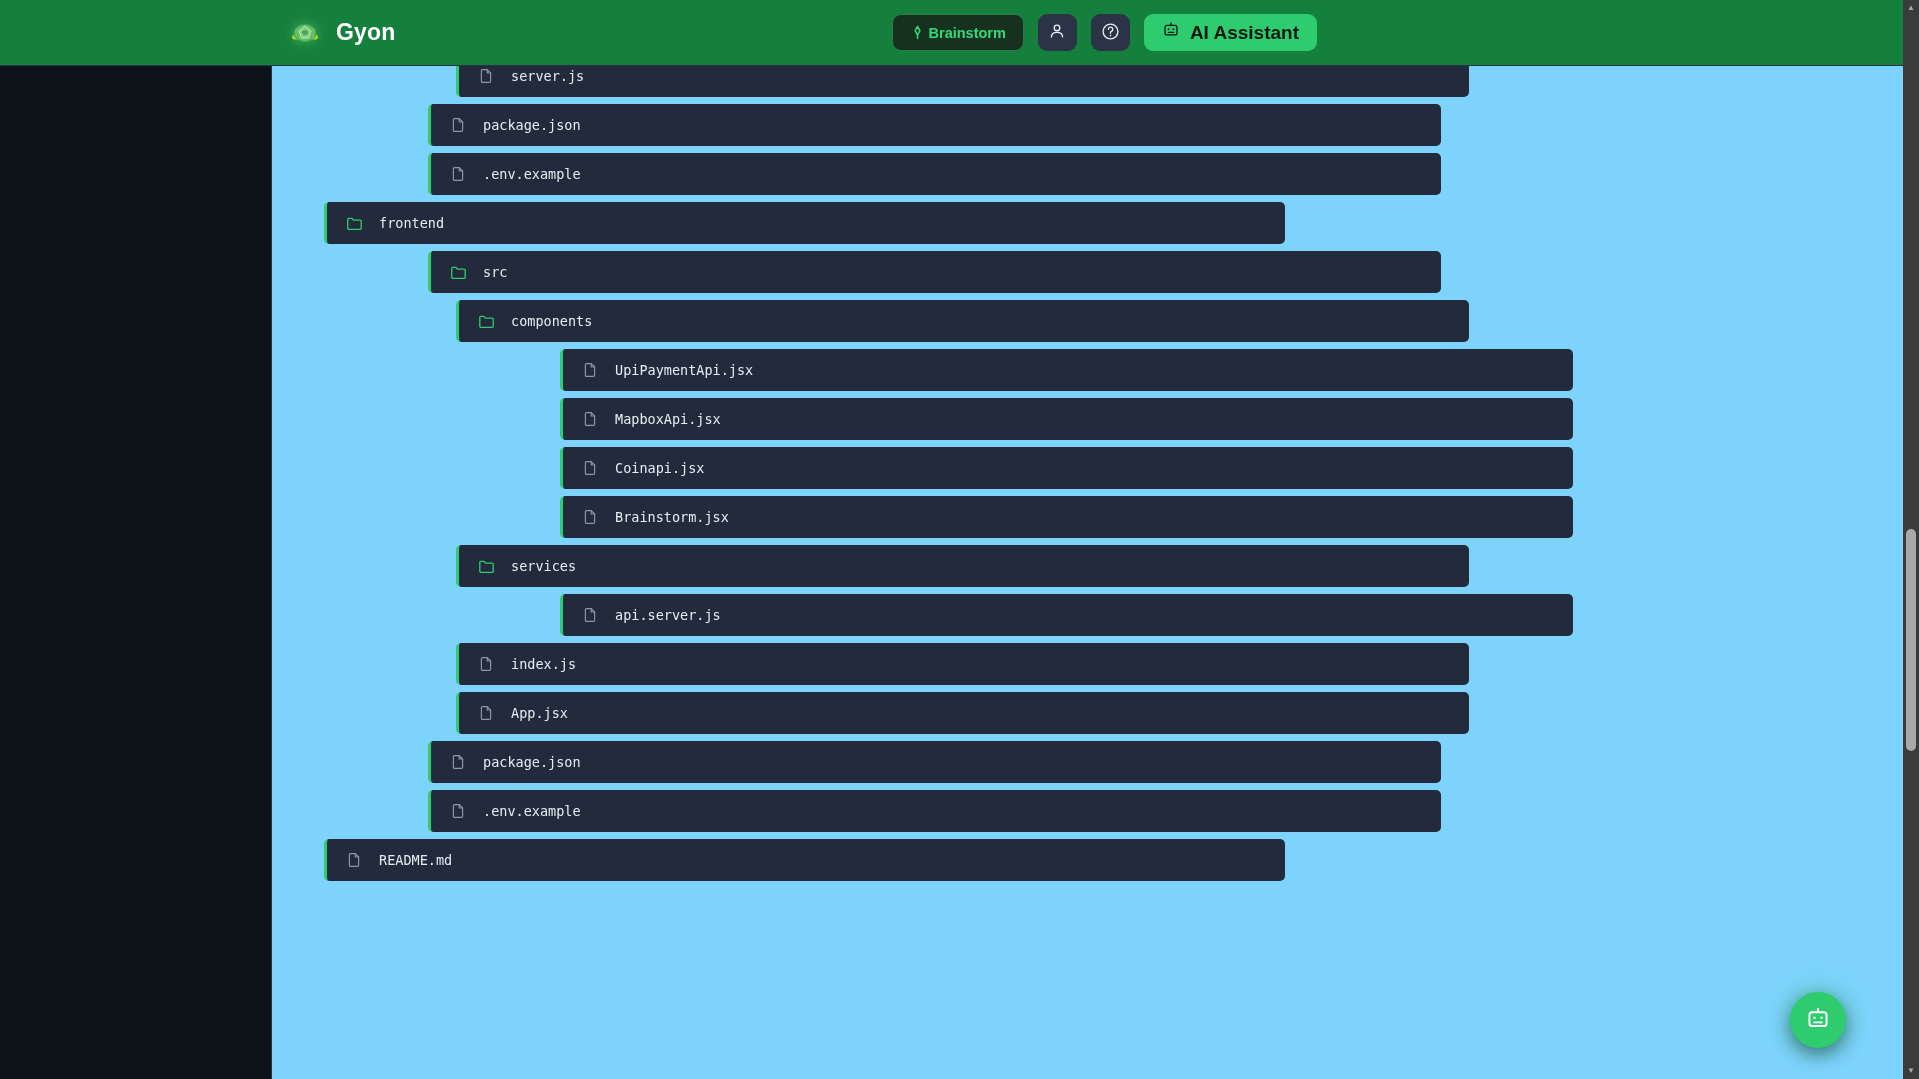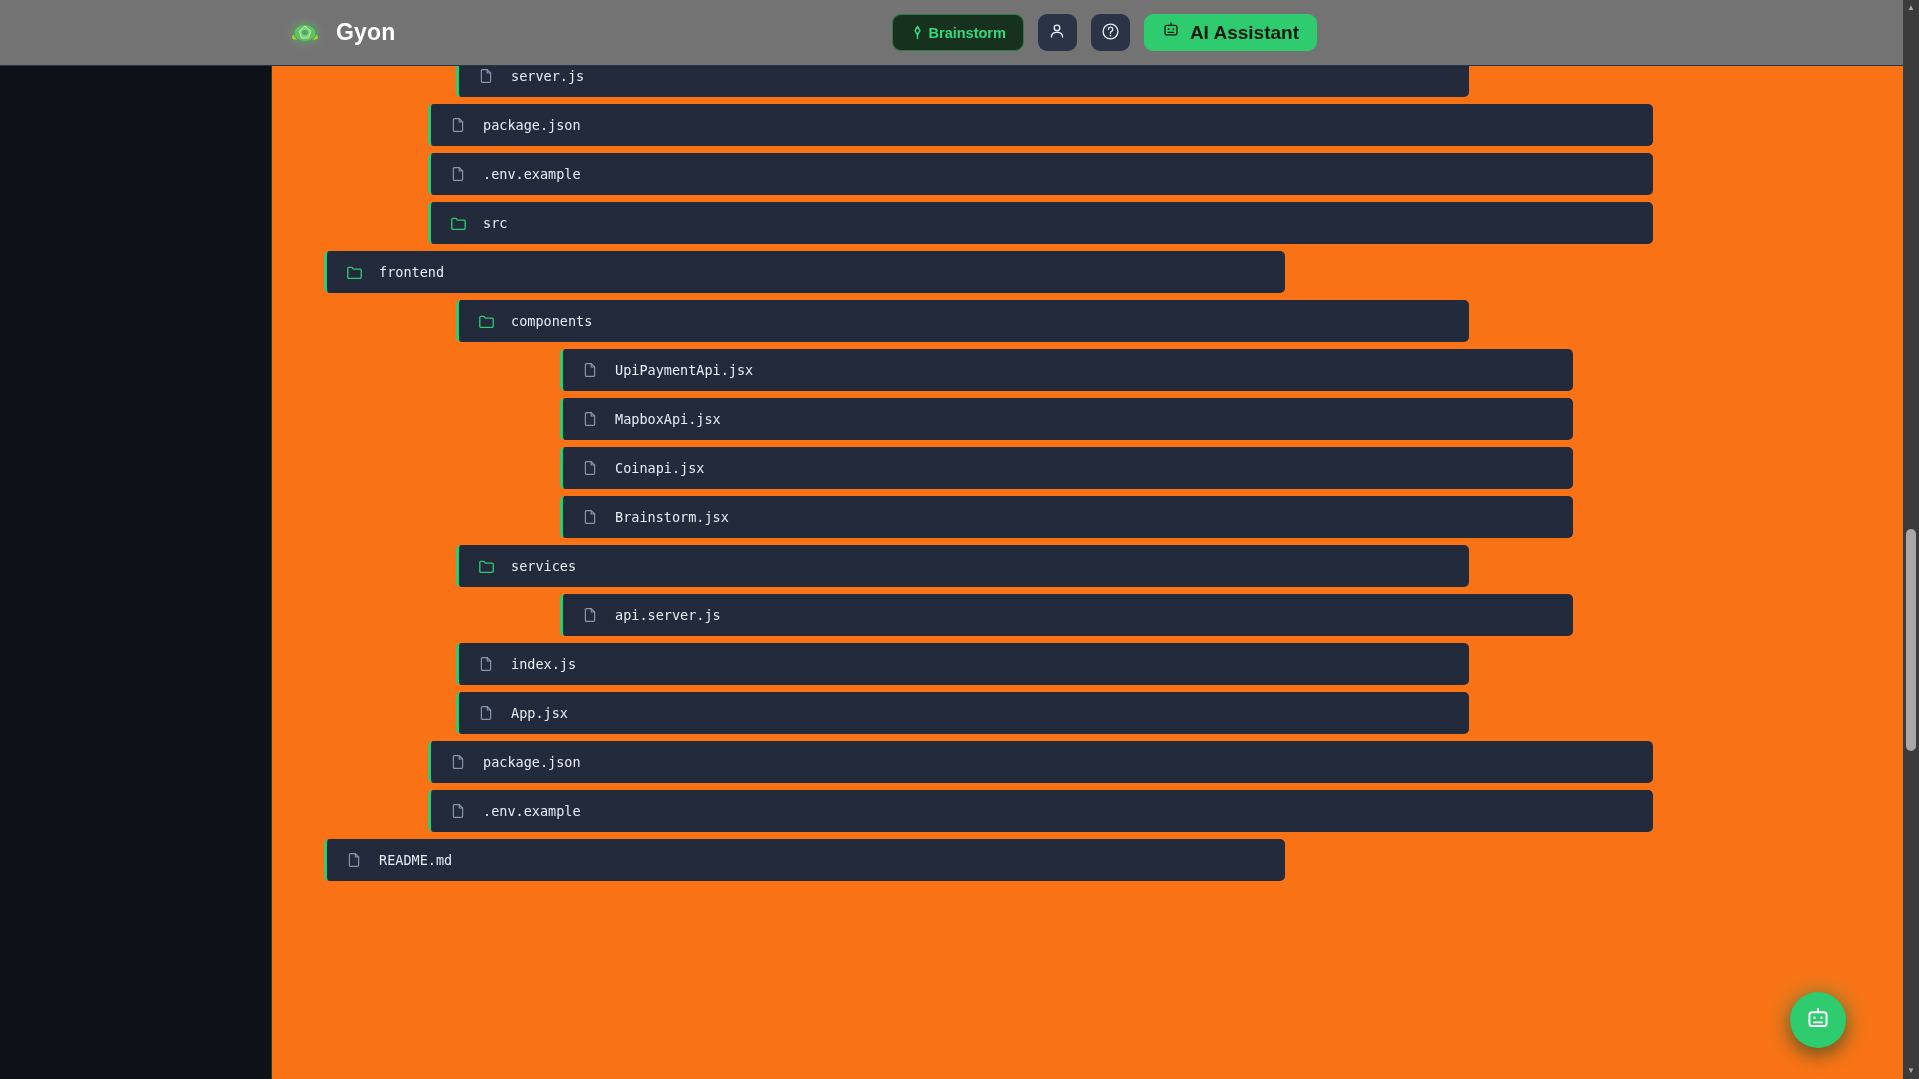--- a/index.html
+++ b/index.html
@@ -21,21 +21,21 @@
     background: #0d1117;
     overflow: hidden;
   }
 
   
   .topbar {
     position: absolute;
     top: 0; left: 0;
     width: 1903px;
     height: 66px;
-    background: #737373;
+    background: #15803d;
     border-bottom: 1px solid #243349;
     display: flex;
     align-items: center;
     z-index: 40;
   }
 
   .brand {
     display: flex;
     align-items: center;
     gap: 14px;
@@ -118,21 +118,21 @@
     background: #0d1218;
     border-right: 1px solid #1f3b35;
   }
 
   
   .content {
     position: absolute;
     top: 0; left: 272px;
     width: 1631px;
     height: 100%;
-    background: #f97316;
+    background: #7dd3fc;
     overflow: hidden;
   }
 
   
   .tree {
     position: absolute;
     left: 0;
     top: -11px;
     width: 1013px;
     display: flex;
@@ -164,21 +164,21 @@
   .tree-row .row-label {
     margin-left: 16px;
     font-family: "DejaVu Sans Mono", monospace;
     font-size: 13.5px;
     color: #e6edf3;
     white-space: nowrap;
   }
 
   
   .d0 { margin-left: 52px;  width: 961px; }
-  .d2 { margin-left: 156px; width: 1225px; }
+  .d2 { margin-left: 156px; width: 1013px; }
   .d3 { margin-left: 184px; width: 1013px; }
   .d5 { margin-left: 288px; width: 1013px; }
 
   
   .fab {
     position: absolute;
     right: 73px;
     bottom: 31px;
     width: 56px; height: 56px;
     border-radius: 50%;
@@ -320,35 +320,35 @@
           </div>
           <div class="tree-row d2">
             <span class="row-icon">
               <svg width="16" height="16" viewBox="0 0 18 18" fill="none" stroke="#8b98ad" stroke-width="1.3" stroke-linecap="round" stroke-linejoin="round">
                 <path d="M10.4 1.8H5.1a1.3 1.3 0 0 0-1.3 1.3v11.8a1.3 1.3 0 0 0 1.3 1.3h7.8a1.3 1.3 0 0 0 1.3-1.3V5.6z"></path>
                 <path d="M10.4 1.8v3.8h3.8"></path>
               </svg>
             </span>
             <span class="row-label">.env.example</span>
           </div>
-          <div class="tree-row d2">
+          <div class="tree-row d0">
             <span class="row-icon">
               <svg width="17" height="17" viewBox="0 0 18 18" fill="none" stroke="#2ecc6f" stroke-width="1.4" stroke-linecap="round" stroke-linejoin="round">
                 <path d="M1.9 14.1V4.6a1.1 1.1 0 0 1 1.1-1.1h3.3l1.5 1.9h7.2a1.1 1.1 0 0 1 1.1 1.1v7.6a1.1 1.1 0 0 1-1.1 1.1H3a1.1 1.1 0 0 1-1.1-1.1z"></path>
               </svg>
             </span>
-            <span class="row-label">src</span>
-          </div>
-          <div class="tree-row d0">
+            <span class="row-label">frontend</span>
+          </div>
+          <div class="tree-row d2">
             <span class="row-icon">
               <svg width="17" height="17" viewBox="0 0 18 18" fill="none" stroke="#2ecc6f" stroke-width="1.4" stroke-linecap="round" stroke-linejoin="round">
                 <path d="M1.9 14.1V4.6a1.1 1.1 0 0 1 1.1-1.1h3.3l1.5 1.9h7.2a1.1 1.1 0 0 1 1.1 1.1v7.6a1.1 1.1 0 0 1-1.1 1.1H3a1.1 1.1 0 0 1-1.1-1.1z"></path>
               </svg>
             </span>
-            <span class="row-label">frontend</span>
+            <span class="row-label">src</span>
           </div>
           <div class="tree-row d3">
             <span class="row-icon">
               <svg width="17" height="17" viewBox="0 0 18 18" fill="none" stroke="#2ecc6f" stroke-width="1.4" stroke-linecap="round" stroke-linejoin="round">
                 <path d="M1.9 14.1V4.6a1.1 1.1 0 0 1 1.1-1.1h3.3l1.5 1.9h7.2a1.1 1.1 0 0 1 1.1 1.1v7.6a1.1 1.1 0 0 1-1.1 1.1H3a1.1 1.1 0 0 1-1.1-1.1z"></path>
               </svg>
             </span>
             <span class="row-label">components</span>
           </div>
           <div class="tree-row d5">

